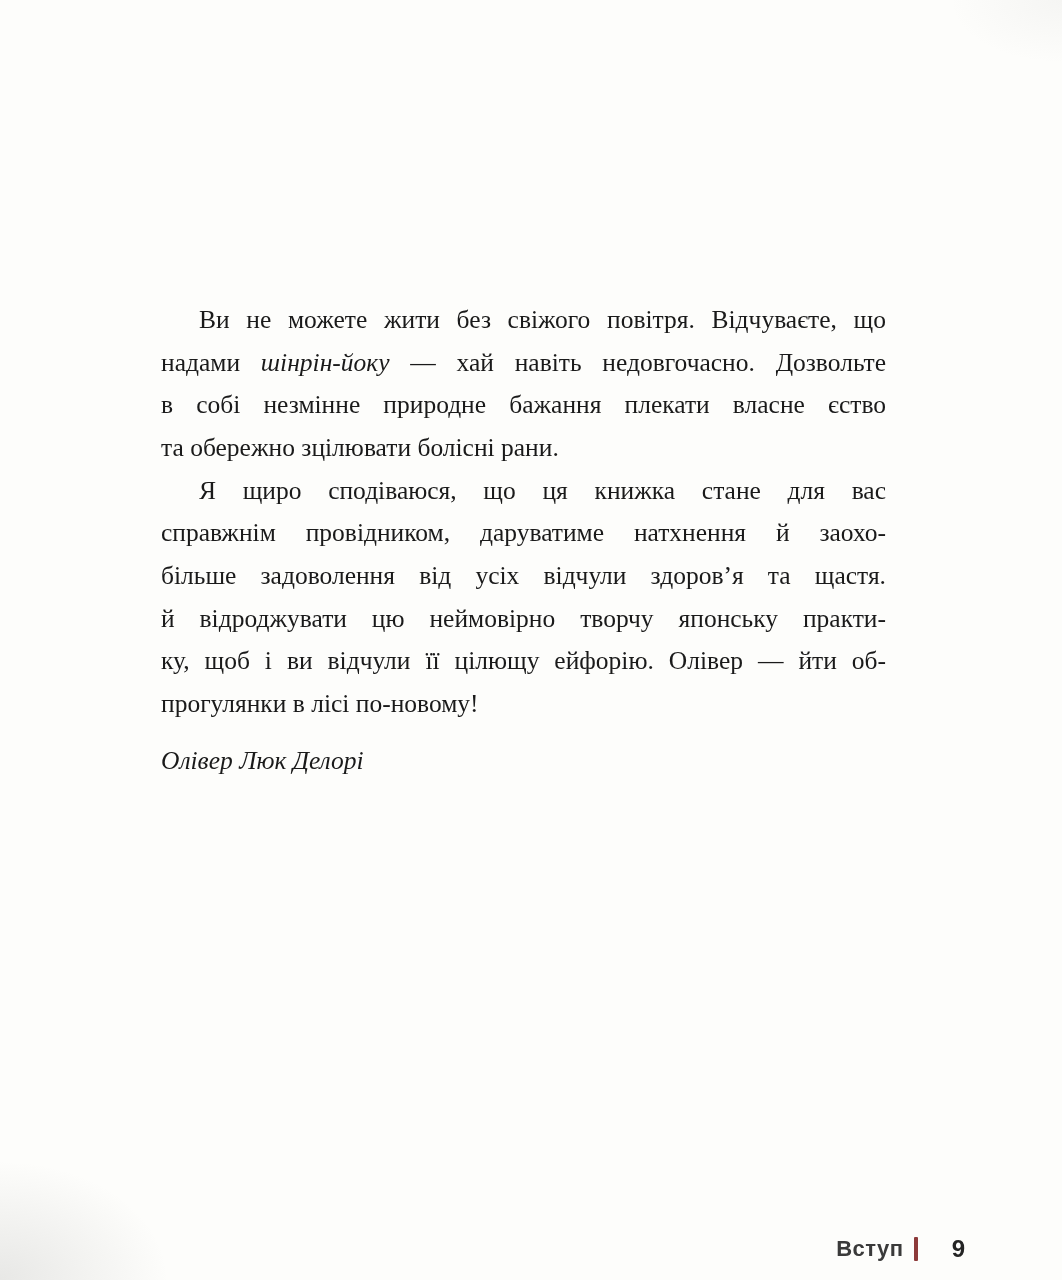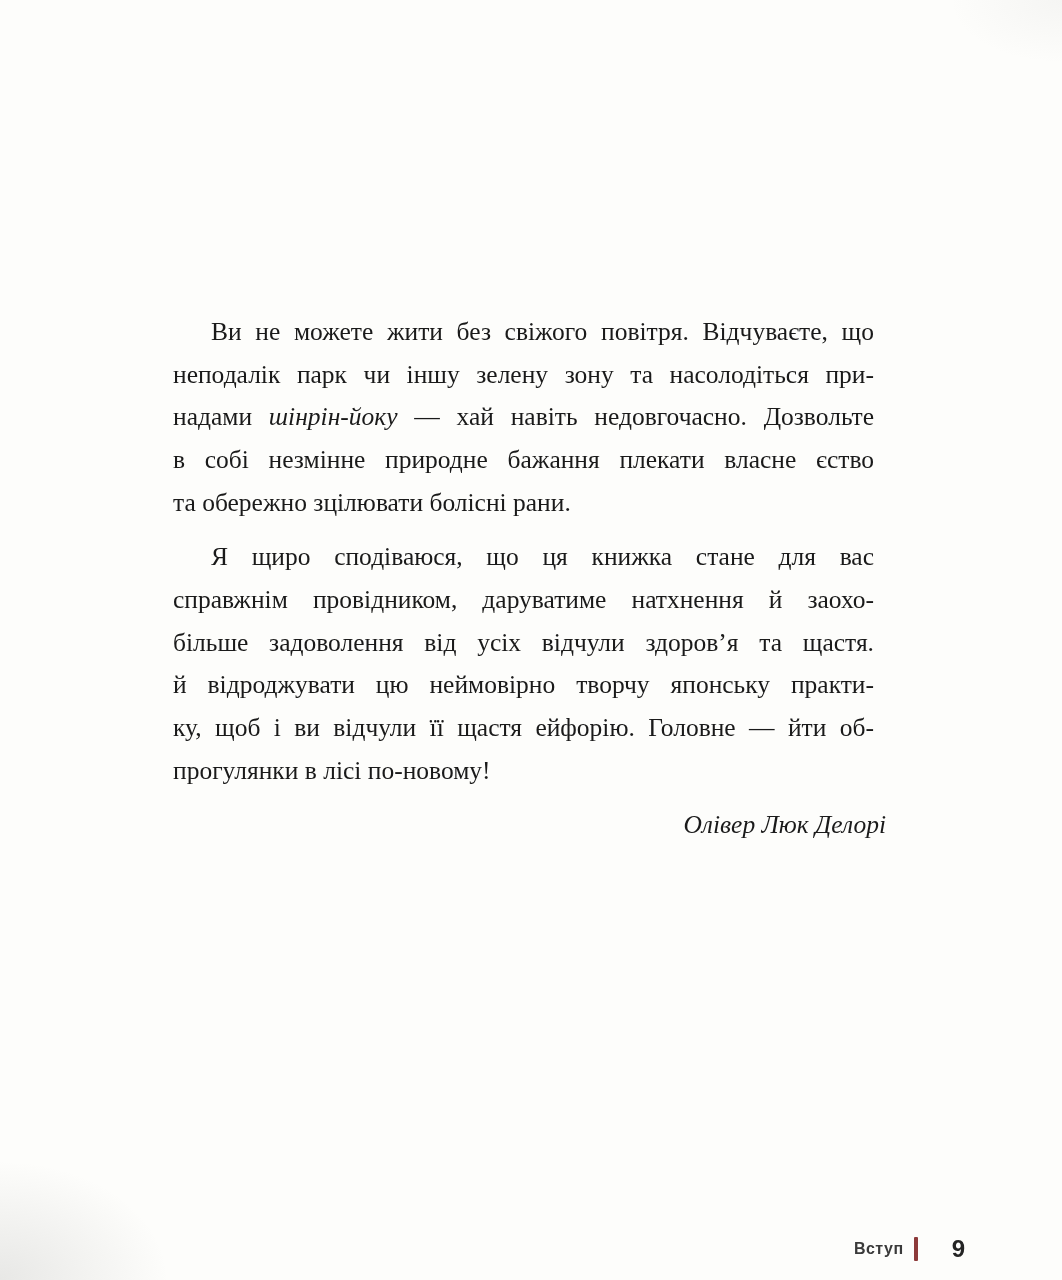--- a/index.html
+++ b/index.html
@@ -18,56 +18,55 @@
       #fdfdfb;
     overflow: hidden;
     font-family: "Liberation Serif", "DejaVu Serif", serif;
   }
   .text-block {
     position: absolute;
     left: 161px;
     top: 299px;
     width: 725px;
   }
-  .paragraph { margin: 12px; }
+  .paragraph { margin: 0; }
   .line {
     font-size: 25.5px;
     line-height: 42.65px;
     color: #1a1a1a;
     text-align: justify;
     text-align-last: justify;
     white-space: normal;
   }
   .line.indent { padding-left: 38px; }
   .line.para-end {
     text-align: right;
     text-align-last: left;
   }
   .italic { font-style: italic; }
   .signature {
     font-size: 25.5px;
     line-height: 42.65px;
-    margin-top: 6px;
+    margin-top: 14px;
     color: #1a1a1a;
     font-style: italic;
-    text-align: right;
   }
   .footer {
     position: absolute;
     top: 1234px;
     left: 0;
     right: 97px;
     height: 30px;
     display: flex;
     justify-content: flex-end;
     align-items: center;
     font-family: "Liberation Sans", "DejaVu Sans", sans-serif;
   }
   .footer-section {
-    font-size: 16px;
+    font-size: 22px;
     font-weight: 700;
     letter-spacing: 0.5px;
     color: #3a3a3a;
   }
   .footer-divider {
     display: inline-block;
     width: 4px;
     height: 24px;
     margin: 0 34px 0 10px;
     background: #8d3a3a;
@@ -81,31 +80,30 @@
 </style>
 </head>
 <body>
 
 <div class="page">
 
   <main class="text-block">
     <div id="paragraphs-container">
         <div class="paragraph">
           <div class="line indent"><span class="">Ви не можете жити без свіжого повітря. Відчуваєте, що</span></div>
-          <div class="line"><span class="">неподалік парк чи іншу зелену зону та насолодіться при-</span></div>
           <div class="line"><span class="">надами </span><span class="italic">шінрін-йоку</span><span class=""> — хай навіть недовгочасно. Дозвольте</span></div>
           <div class="line"><span class="">в собі незмінне природне бажання плекати власне єство</span></div>
           <div class="line para-end"><span class="">та обережно зцілювати болісні рани.</span></div>
         </div>
         <div class="paragraph">
           <div class="line indent"><span class="">Я щиро сподіваюся, що ця книжка стане для вас</span></div>
           <div class="line"><span class="">справжнім провідником, даруватиме натхнення й заохо-</span></div>
           <div class="line"><span class="">більше задоволення від усіх відчули здоров’я та щастя.</span></div>
           <div class="line"><span class="">й відроджувати цю неймовірно творчу японську практи-</span></div>
-          <div class="line"><span class="">ку, щоб і ви відчули її щастя ейфорію. Головне — йти об-</span></div>
+          <div class="line"><span class="">ку, щоб і ви відчули її цілющу ейфорію. Олівер — йти об-</span></div>
           <div class="line para-end"><span class="">прогулянки в лісі по-новому!</span></div>
         </div>
       </div>
     <div class="signature">Олівер Люк Делорі</div>
   </main>
 
   <div class="footer">
     <span class="footer-section">Вступ</span>
     <span class="footer-divider" id="footer-divider" style="background: rgb(141, 58, 58);"></span>
     <span class="footer-page">9</span>

